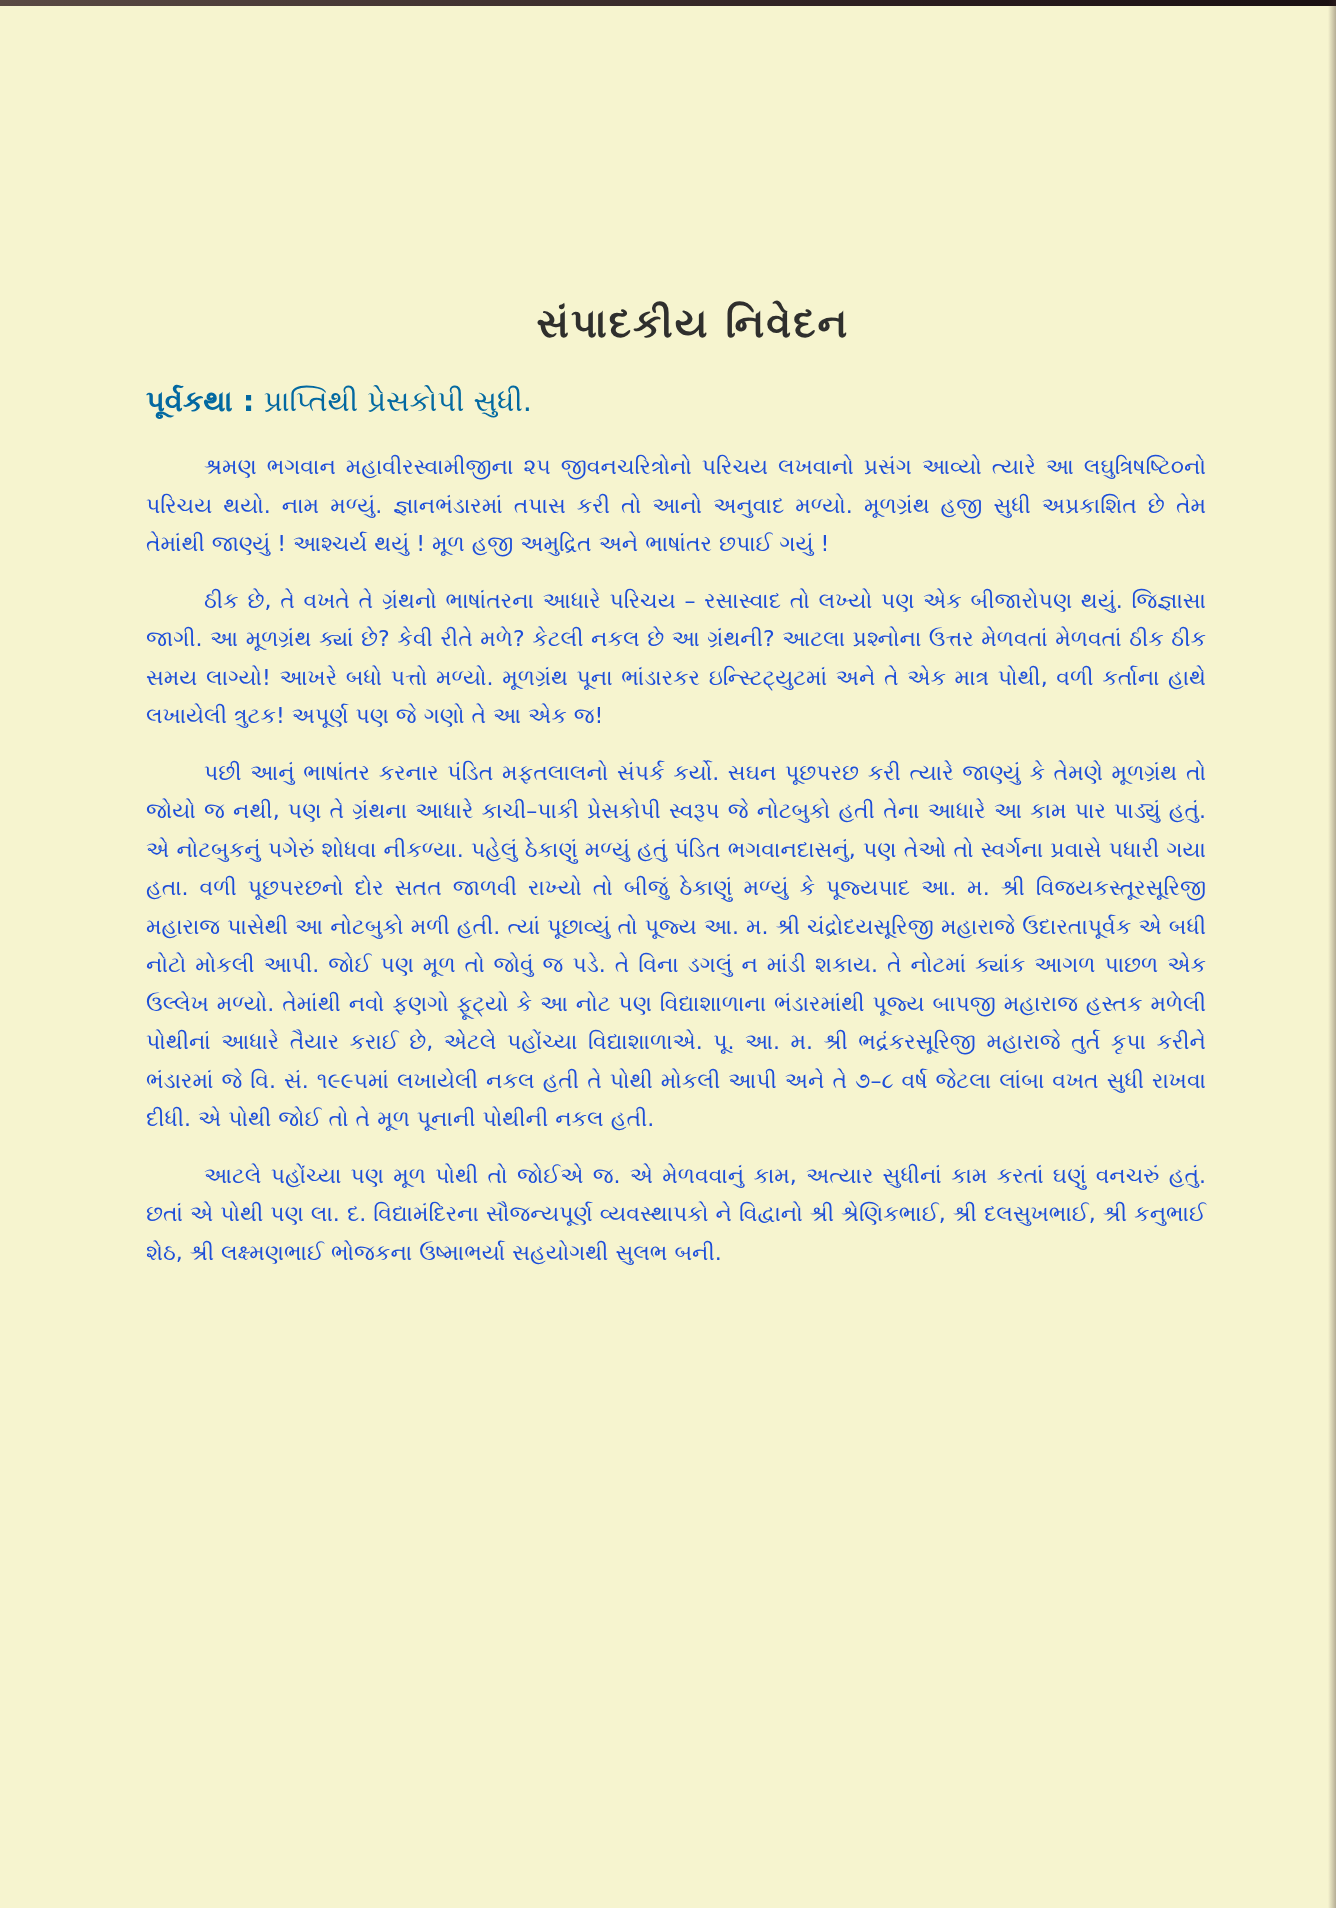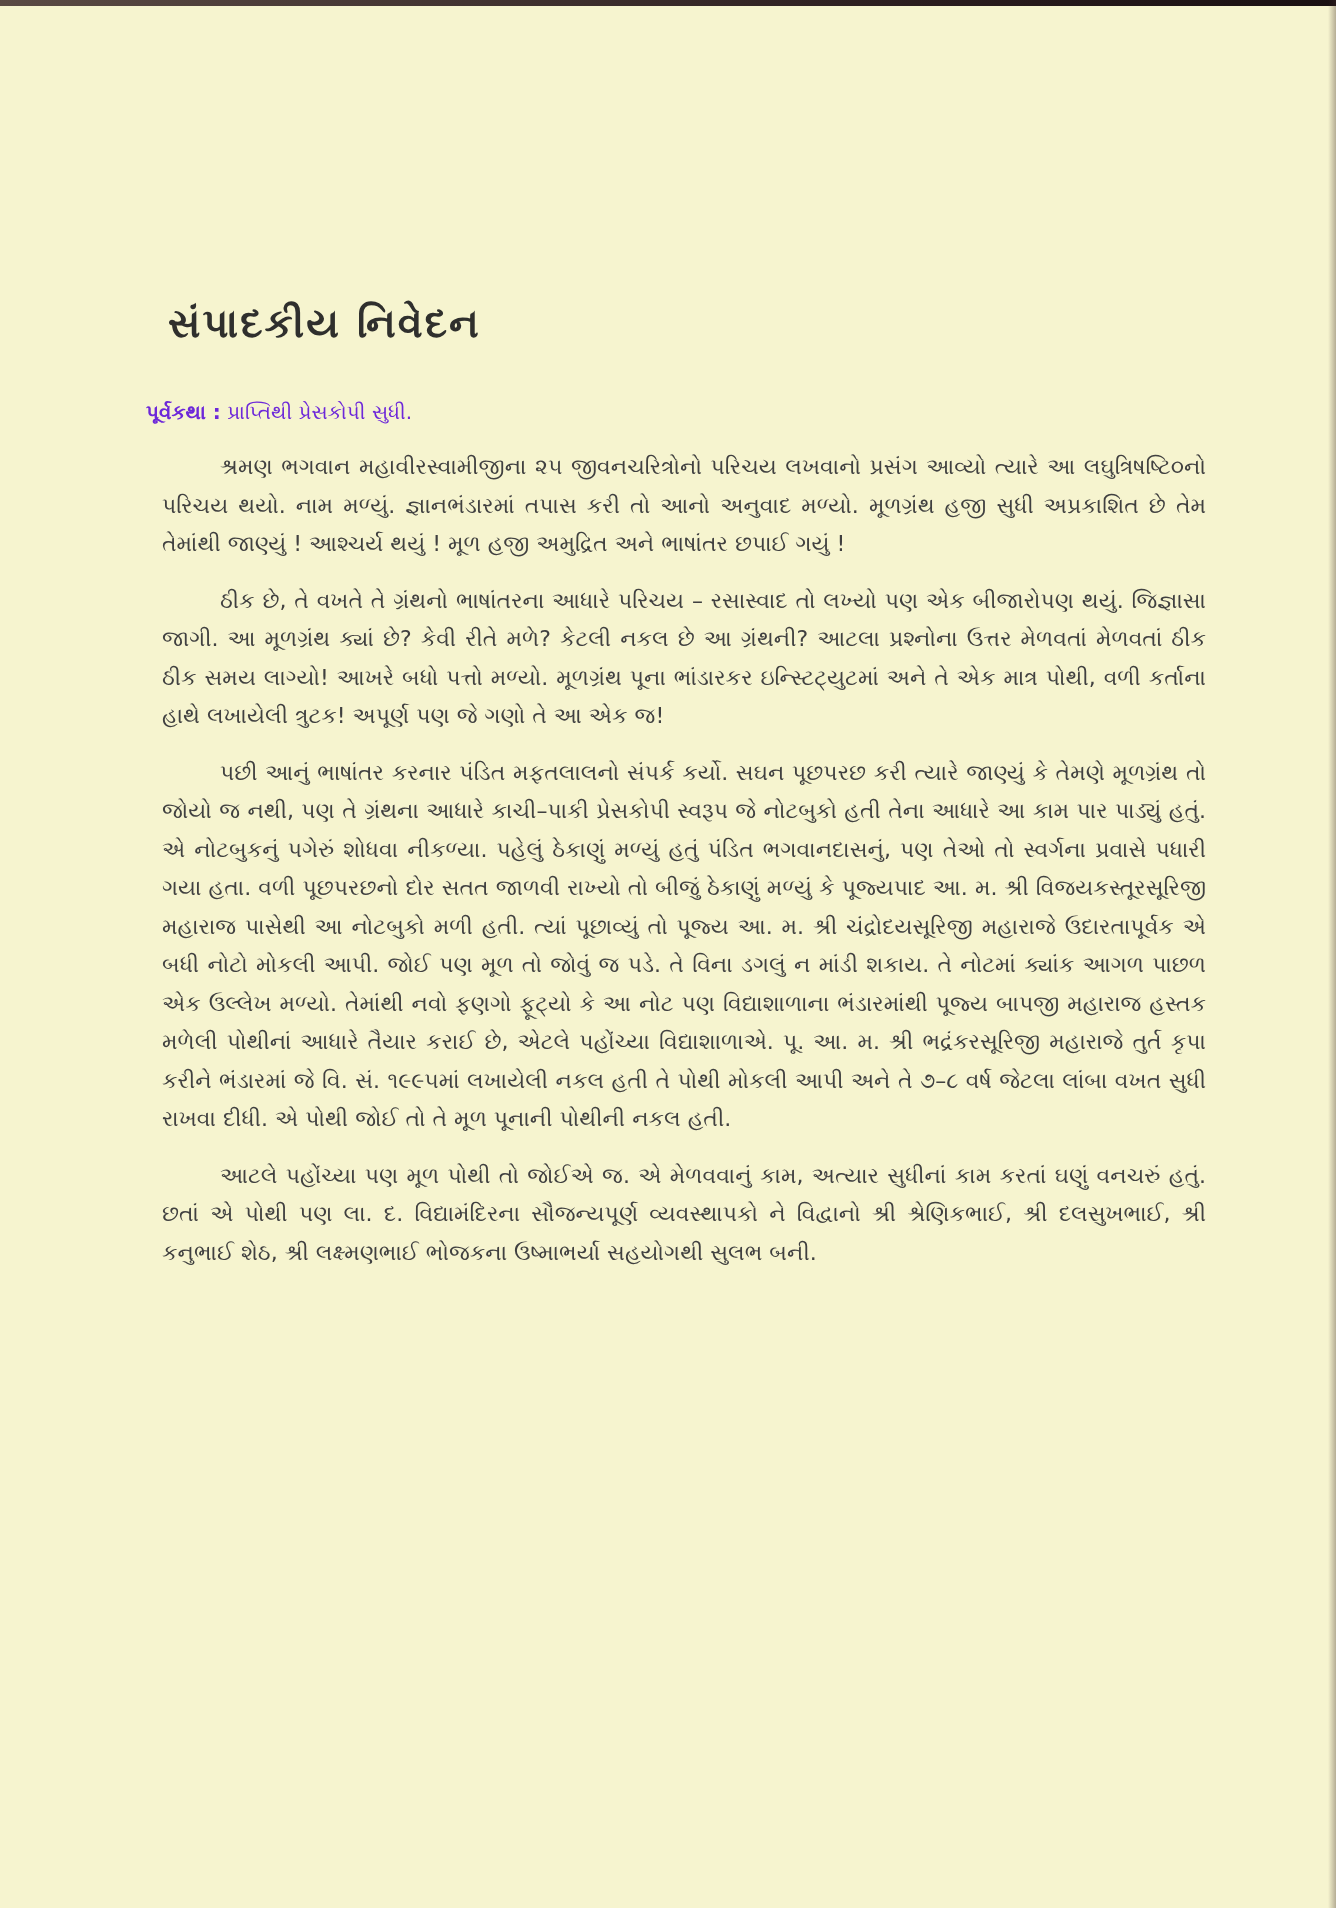--- a/index.html
+++ b/index.html
@@ -33,49 +33,49 @@
       position: absolute;
       left: 168px;
       top: 0;
       width: 1050px;
     }
     .title {
       position: absolute;
       top: 300px;
       left: 0;
       width: 1050px;
-      text-align: left;
+      text-align: center;
       font-size: 40px;
       font-weight: bold;
       letter-spacing: 2px;
       color: #2f2f2d;
     }
     .subtitle {
       position: absolute;
-      top: 400px;
+      top: 384px;
       left: -22px;
-      font-size: 20px;
-      color: #6d28d9;
+      font-size: 29px;
+      color: #0369a1;
     }
     .subtitle .lead {
       font-weight: bold;
     }
     .body-text {
       position: absolute;
       top: 448px;
       left: -22px;
       width: 1060px;
     }
     .para {
       font-size: 22px;
       line-height: 38.5px;
       text-align: justify;
       text-indent: 58px;
-      margin: 0 0 18px 16px;
-      color: #404040;
+      margin: 0 0 18px 0;
+      color: #1d4ed8;
     }
   </style>
 </head>
 <body>
 
 <div class="top-edge"></div>
 <div class="right-edge"></div>
 
 <div class="page">
   <div class="title">સંપાદકીય નિવેદન</div>

